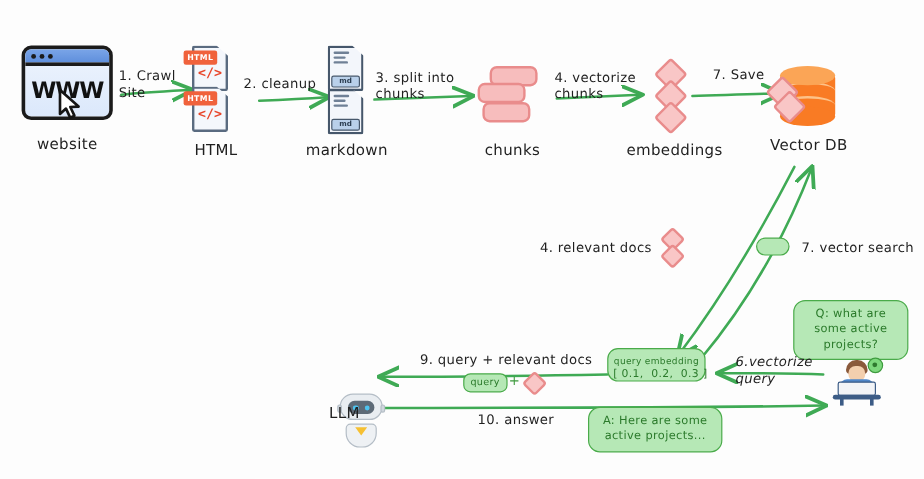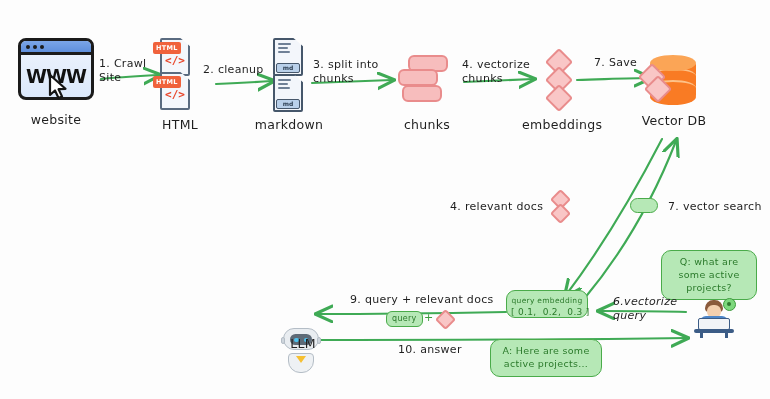--- a/index.html
+++ b/index.html
@@ -440,21 +440,21 @@
       <div class="ear r"></div>
       <div class="visor">
         <div class="eye l"></div>
         <div class="eye r"></div>
       </div>
     </div>
     <div class="body">
         <div class="tri"></div>
       </div>
   </div>
-  <div class="abs node-label hand" style="left:277px; top:336px; width:52px;">LLM</div>
+  <div class="abs node-label hand" style="left:261px; top:336px; width:52px;">LLM</div>
 
   <div class="abs step-label hand" style="left:334px; top:293px;margin-left:16px;">9. query + relevant docs</div>
 
   <div class="abs gbox tiny hand" style="left:386px; top:311px;">query</div>
   <div class="abs hand" style="left:424px; top:311px; font-size:11px; color:#3f9b3f;">+</div>
   <div class="abs diamond sm" style="left:438px; top:312px;"></div>
 
   <div class="abs step-label hand" style="left:398px; top:343px;">10. answer</div>
 
   <div class="abs gbox speech hand" style="left:490px; top:339px; width:112px;">A: Here are some

